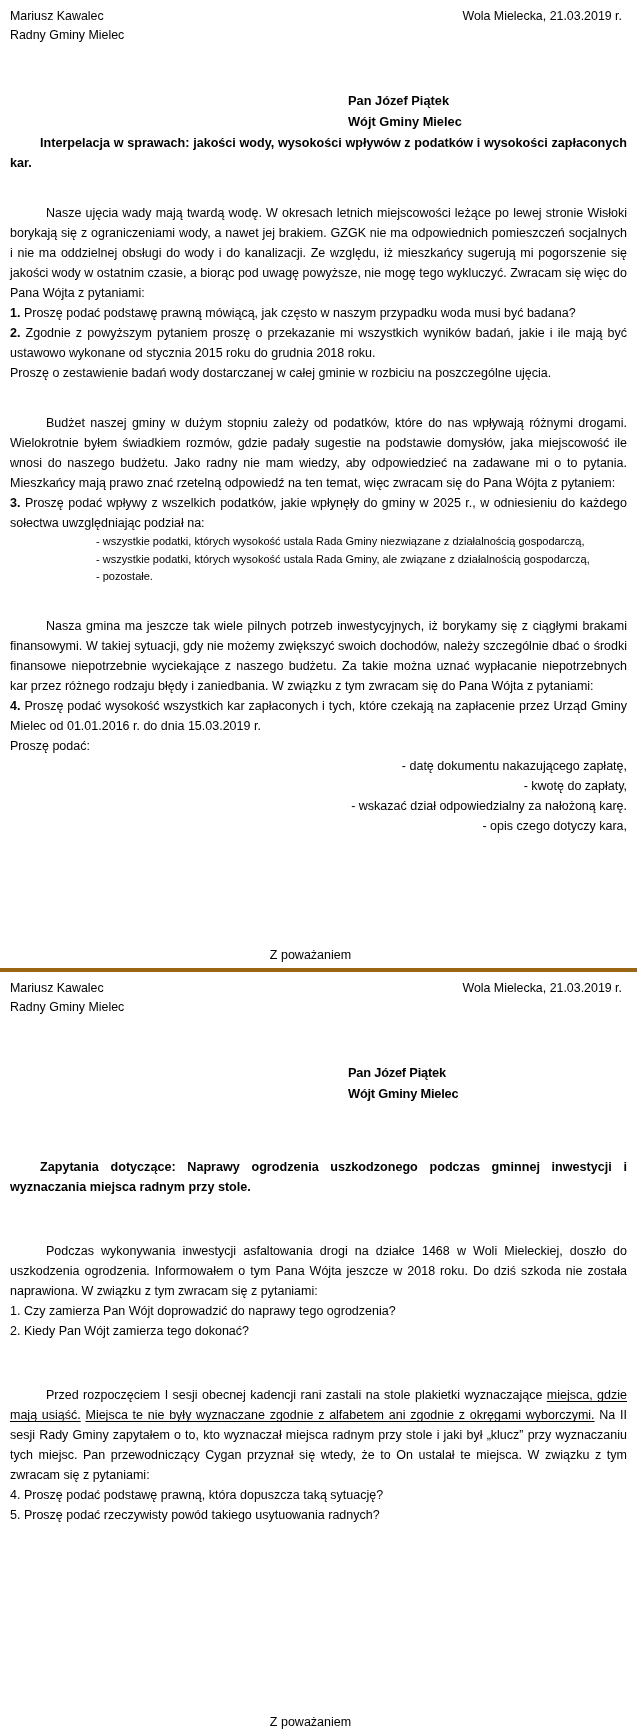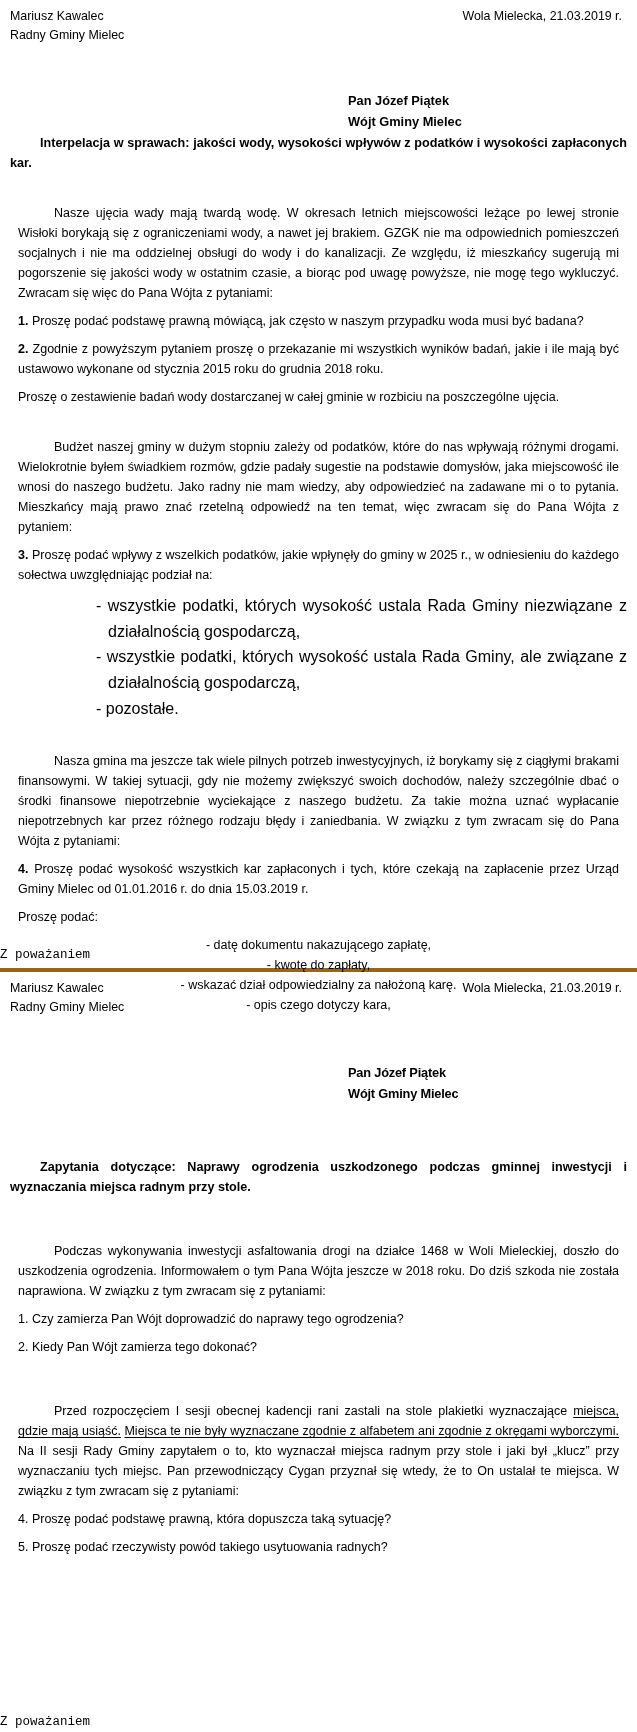--- a/index.html
+++ b/index.html
@@ -69,66 +69,66 @@
     text-align: justify;
     text-justify: inter-word;
     text-indent: 30px;
   }
   .subject-p2 {
     margin-top: 52px;
   }
 
   
   p.para {
-    margin: 8px;
+    margin: 0;
     font-size: 12.5px;
     line-height: 1.60;
     text-align: justify;
     text-justify: inter-word;
   }
   p.indent { text-indent: 36px; }
   p.gap-lg { margin-top: 30px; }
   p.gap-xl { margin-top: 44px; }
   .nojust { text-align: left; }
 
   .num { font-weight: bold; }
 
   ul.dashes {
     margin: 0;
     padding: 0 0 0 86px;
     list-style: none;
   }
   ul.dashes li {
-    font-size: 16px;
+    font-size: 11px;
     line-height: 1.60;
     text-align: justify;
     text-justify: inter-word;
     text-indent: -12px;
     padding-left: 12px;
   }
   ul.dashes li.nojust { text-align: left; }
 
   .plain-list {
     margin: 0;
     padding: 0;
     list-style: none;
   }
   .plain-list li {
     font-size: 12.5px;
     line-height: 1.60;
+    text-align: right;
+  }
+
+  u.ul { text-decoration: underline; text-underline-offset: 2px; }
+
+  .closing {
     text-align: center;
-  }
-
-  u.ul { text-decoration: underline; text-underline-offset: 2px; }
-
-  .closing {
     font-size: 12.5px;
     line-height: 1.6;
     padding-right: 16px;
-    font-family: Liberation Mono, monospace;
   }
   .closing-p1 {
     position: absolute;
     left: 0;
     right: 0;
     bottom: 3px;
   }
   .closing-p2 {
     position: absolute;
     left: 0;

